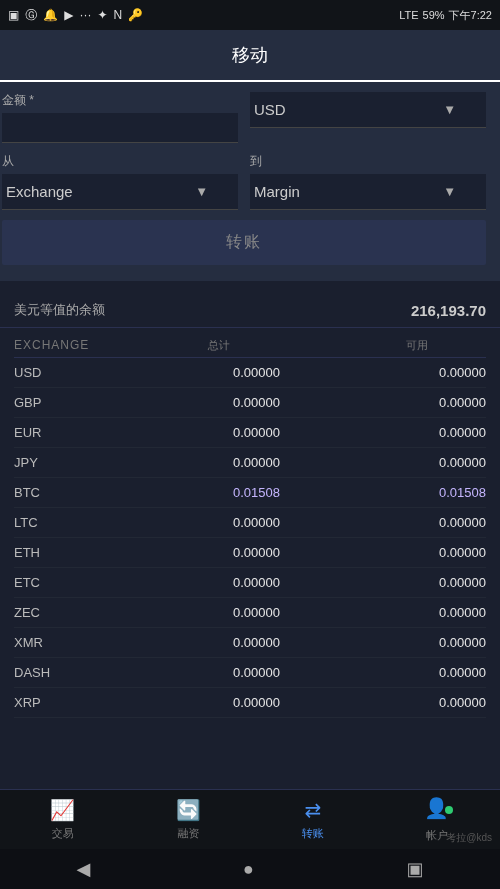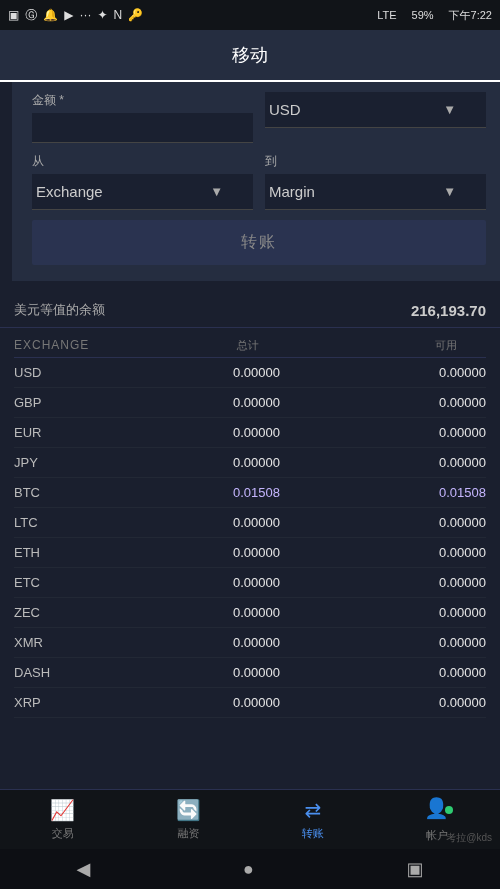--- a/index.html
+++ b/index.html
@@ -19,21 +19,21 @@
       height: 30px;
       background: #111418;
       display: flex;
       align-items: center;
       justify-content: space-between;
       padding: 0 8px;
       font-size: 12px;
       color: #ddd;
     }
     .status-left { display: flex; align-items: center; gap: 6px; }
-    .status-right { display: flex; align-items: center; gap: 15px; font-size: 11px; }
+    .status-right { display: flex; align-items: center; gap: 4px; font-size: 11px; }
 
     
     .top-tabs {
       display: flex;
       width: 100%;
       height: 52px;
       background: #1e2535;
     }
     .top-tab {
       flex: 1;
@@ -47,22 +47,21 @@
     }
     .top-tab.active {
       color: #fff;
       background: #252d40;
       border-bottom: 2px solid #ffffff;
     }
 
     
     .form-area {
       background: #252d40;
-      padding: 10px 14px 16px 20px;
-      margin-left: 12px;
+      padding: 10px 14px 16px 2px;
     }
 
     .form-row {
       display: flex;
       gap: 12px;
       margin-bottom: 10px;
     }
 
     .form-group {
       flex: 1;
@@ -156,21 +155,21 @@
       border-bottom: 1px solid #2a3050;
     }
     .exchange-title {
       font-size: 12px;
       color: #777;
       letter-spacing: 1px;
     }
     .col-header {
       font-size: 11px;
       color: #777;
-      text-align: center;
+      text-align: left;
       min-width: 80px;
     }
 
     .exchange-row {
       display: flex;
       justify-content: space-between;
       align-items: center;
       padding: 7px 0;
       border-bottom: 1px solid #222835;
     }

